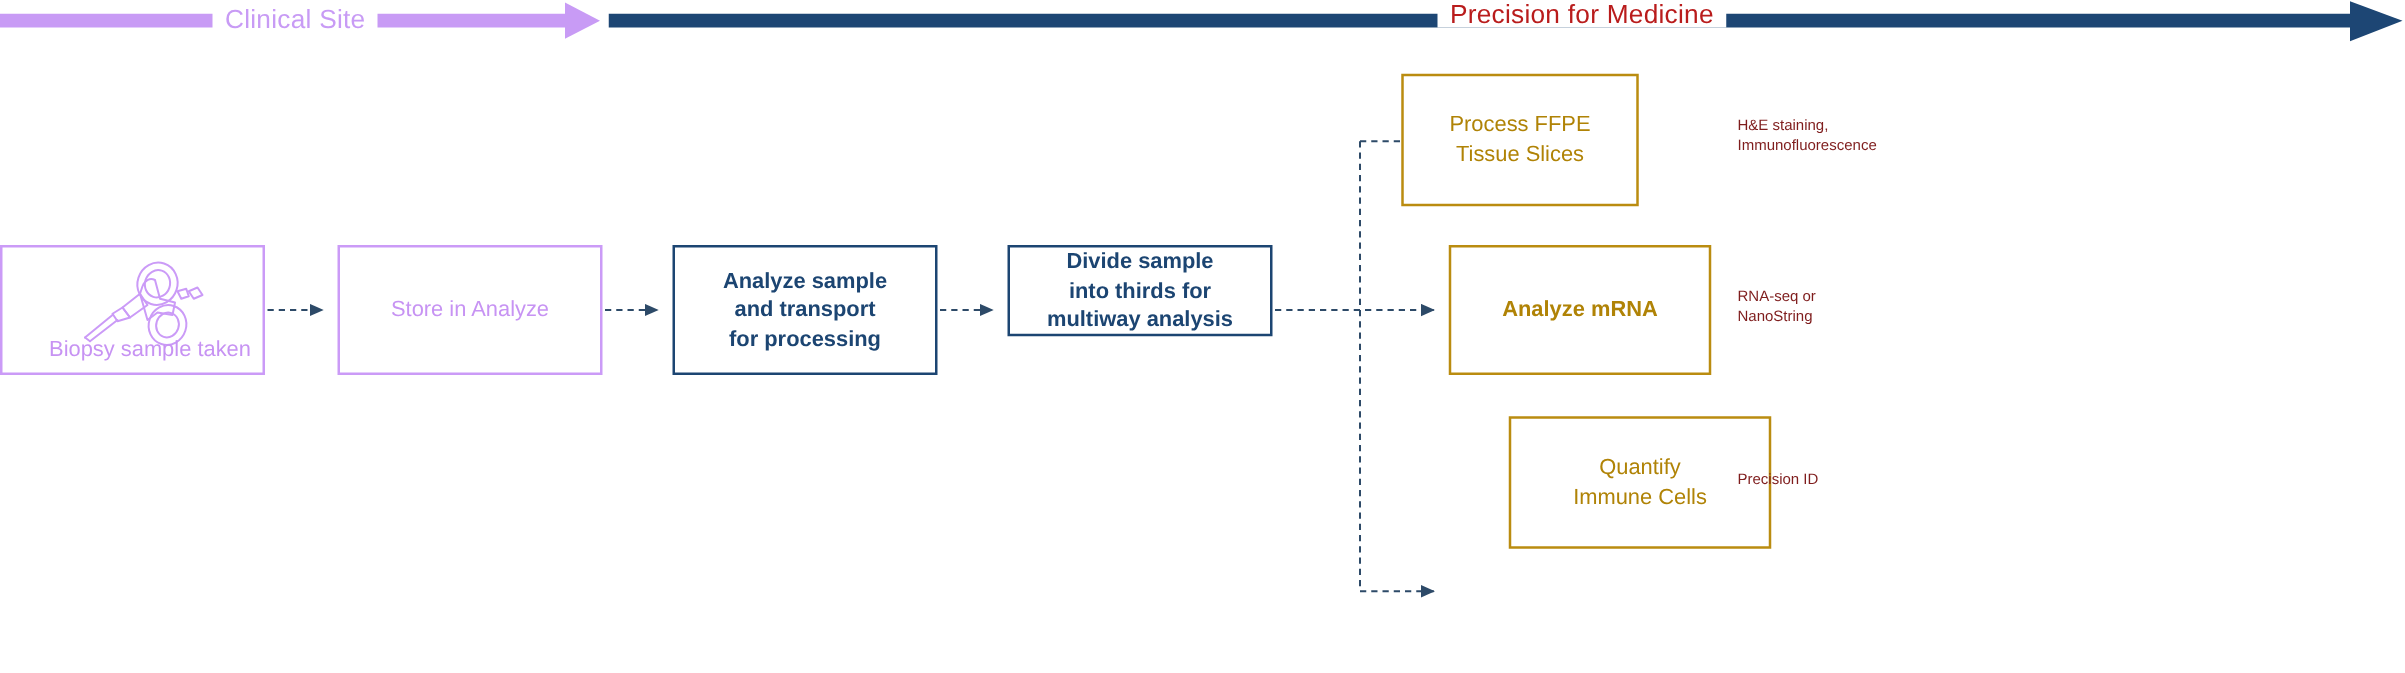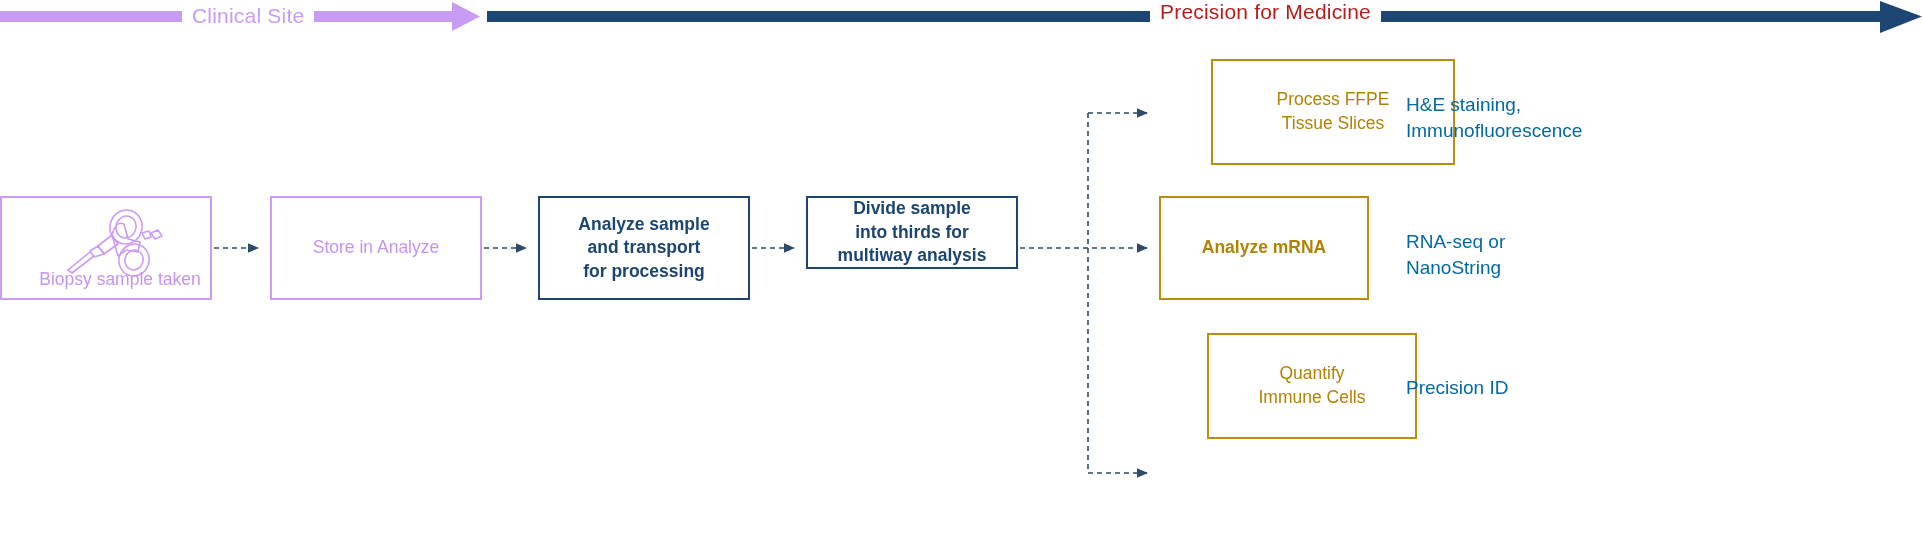--- a/index.html
+++ b/index.html
@@ -30,21 +30,21 @@
     position: absolute;
     font-size: 21px;
     letter-spacing: 0.2px;
     line-height: 1;
     white-space: nowrap;
     background: #ffffff;
     padding: 0 10px;
   }
   .banner-label.clinical {
     color: #c89bf5;
-    left: 182px;
+    left: 170px;
     top: 5px;
   }
   .banner-label.precision {
     color: #b91c1c;
     left: 1150px;
     top: 1px;
   }
 
   
   .connectors {
@@ -86,21 +86,21 @@
   .node.gold {
     border: 2.5px solid #ba8c10;
     color: #b08306;
   }
 
   
   #node-biopsy      { left: 0px;    top: 196px; width: 212px; height: 104px; }
   #node-rnalater    { left: 270px;  top: 196px; width: 212px; height: 104px; }
   #node-receive     { left: 538px;  top: 196px; width: 212px; height: 104px; }
   #node-divide      { left: 806px;  top: 196px; width: 212px; height: 73px; }
-  #node-ffpe        { left: 1211px; top: 59px;  width: 244px; height: 106px; }
+  #node-ffpe        { left: 1121px; top: 59px;  width: 190px; height: 106px; }
   #node-mrna        { left: 1159px; top: 196px; width: 210px; height: 104px; font-weight: bold; }
   #node-immune      { left: 1207px; top: 333px; width: 210px; height: 106px; }
 
   
   #node-biopsy {
     flex-direction: column;
     justify-content: flex-end;
     padding-bottom: 6px;
   }
   #node-biopsy .biopsy-icon {
@@ -112,26 +112,25 @@
   }
   #node-biopsy .node-label {
     position: relative;
     z-index: 2;
     padding-left: 28px;
   }
 
   
   .side-note {
     position: absolute;
-    color: #0369a1;
-    font-size: 19px;
+    color: #7f1d1d;
+    font-size: 12px;
     line-height: 1.35;
     white-space: pre-line;
     left: 1390px;
-    margin-left: 16px;
   }
   #note-ffpe   { top: 92px;  }
   #note-mrna   { top: 229px; }
   #note-immune { top: 375px; }
 </style>
 </head>
 <body>
 
 <div id="canvas">
 

